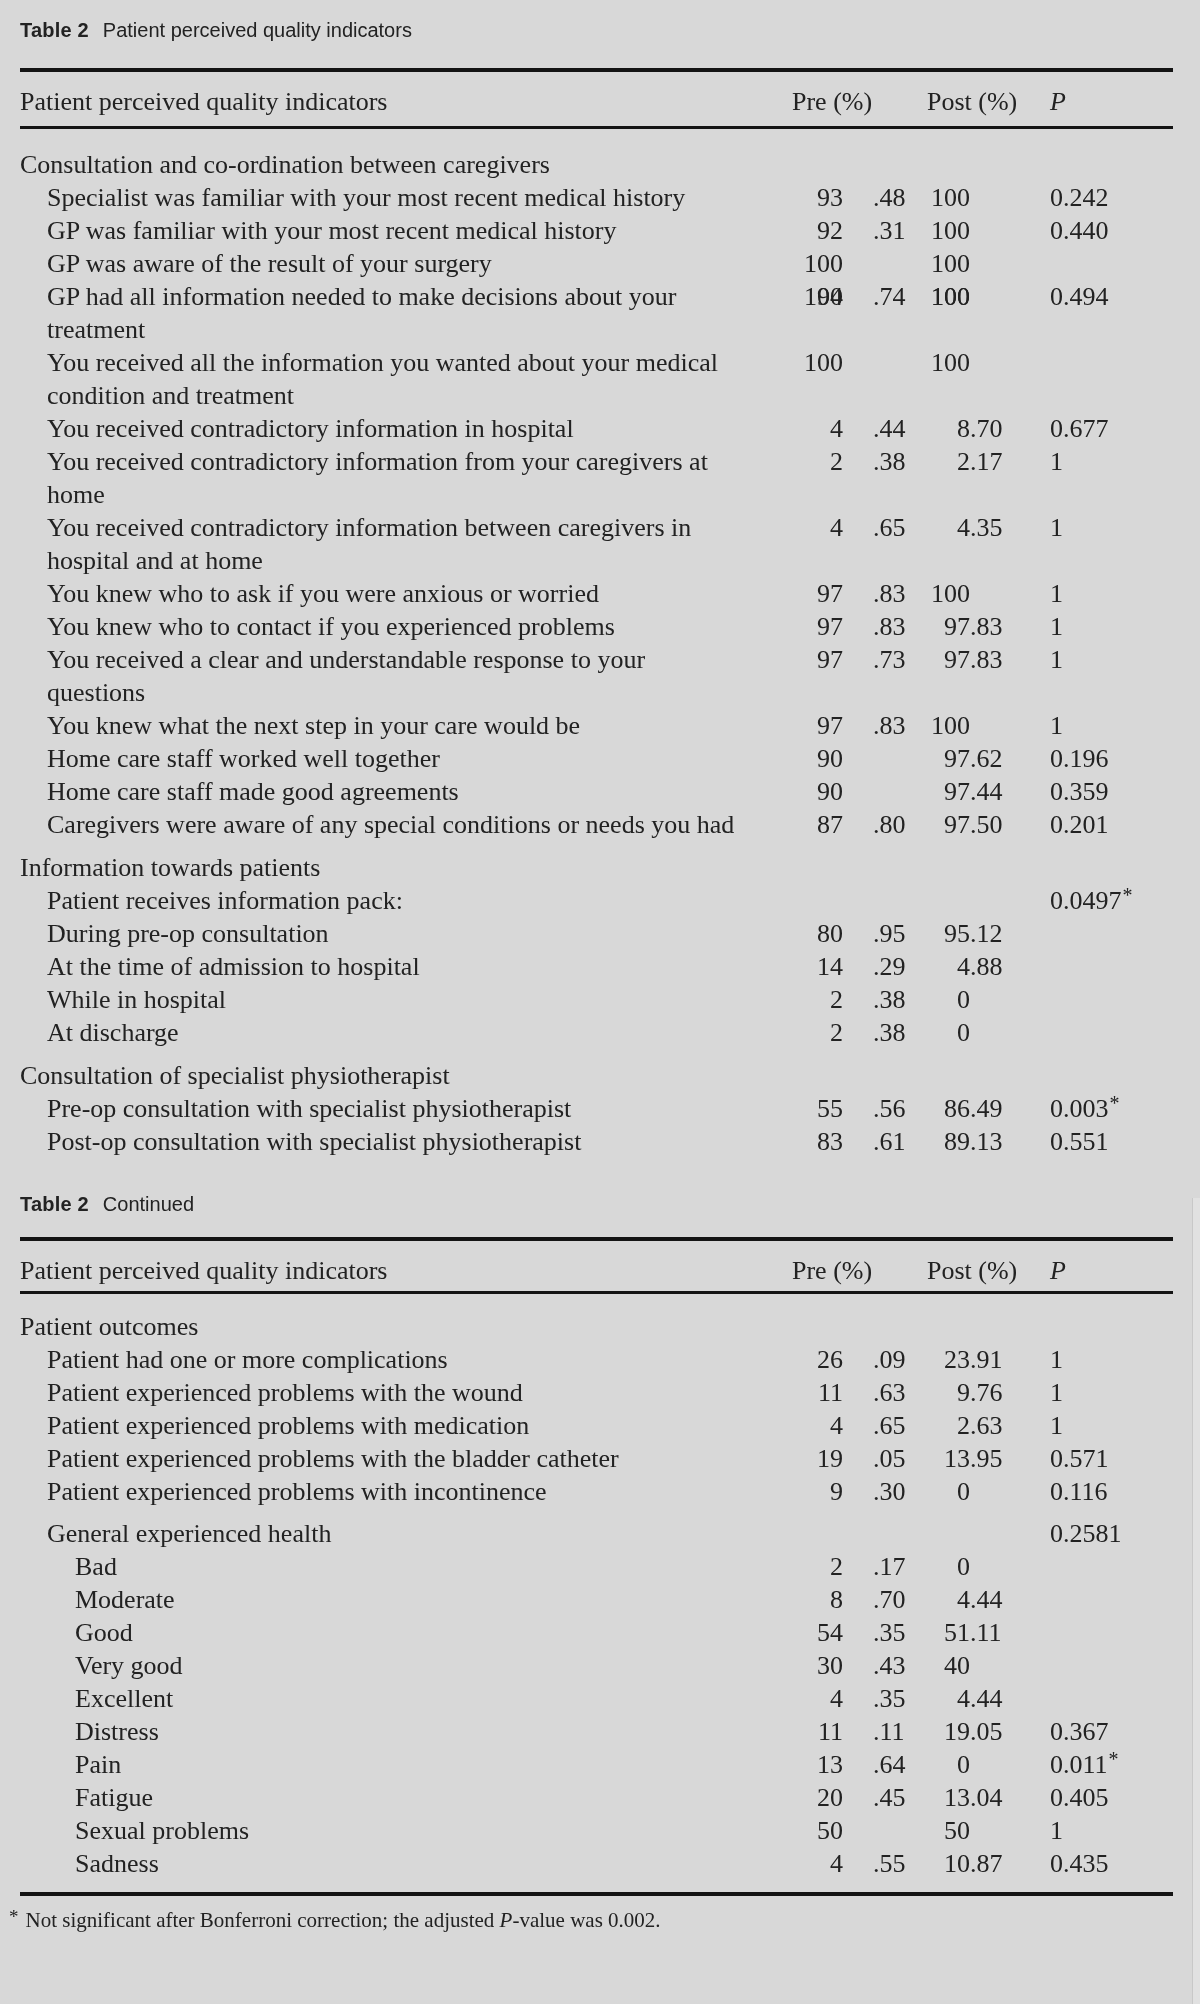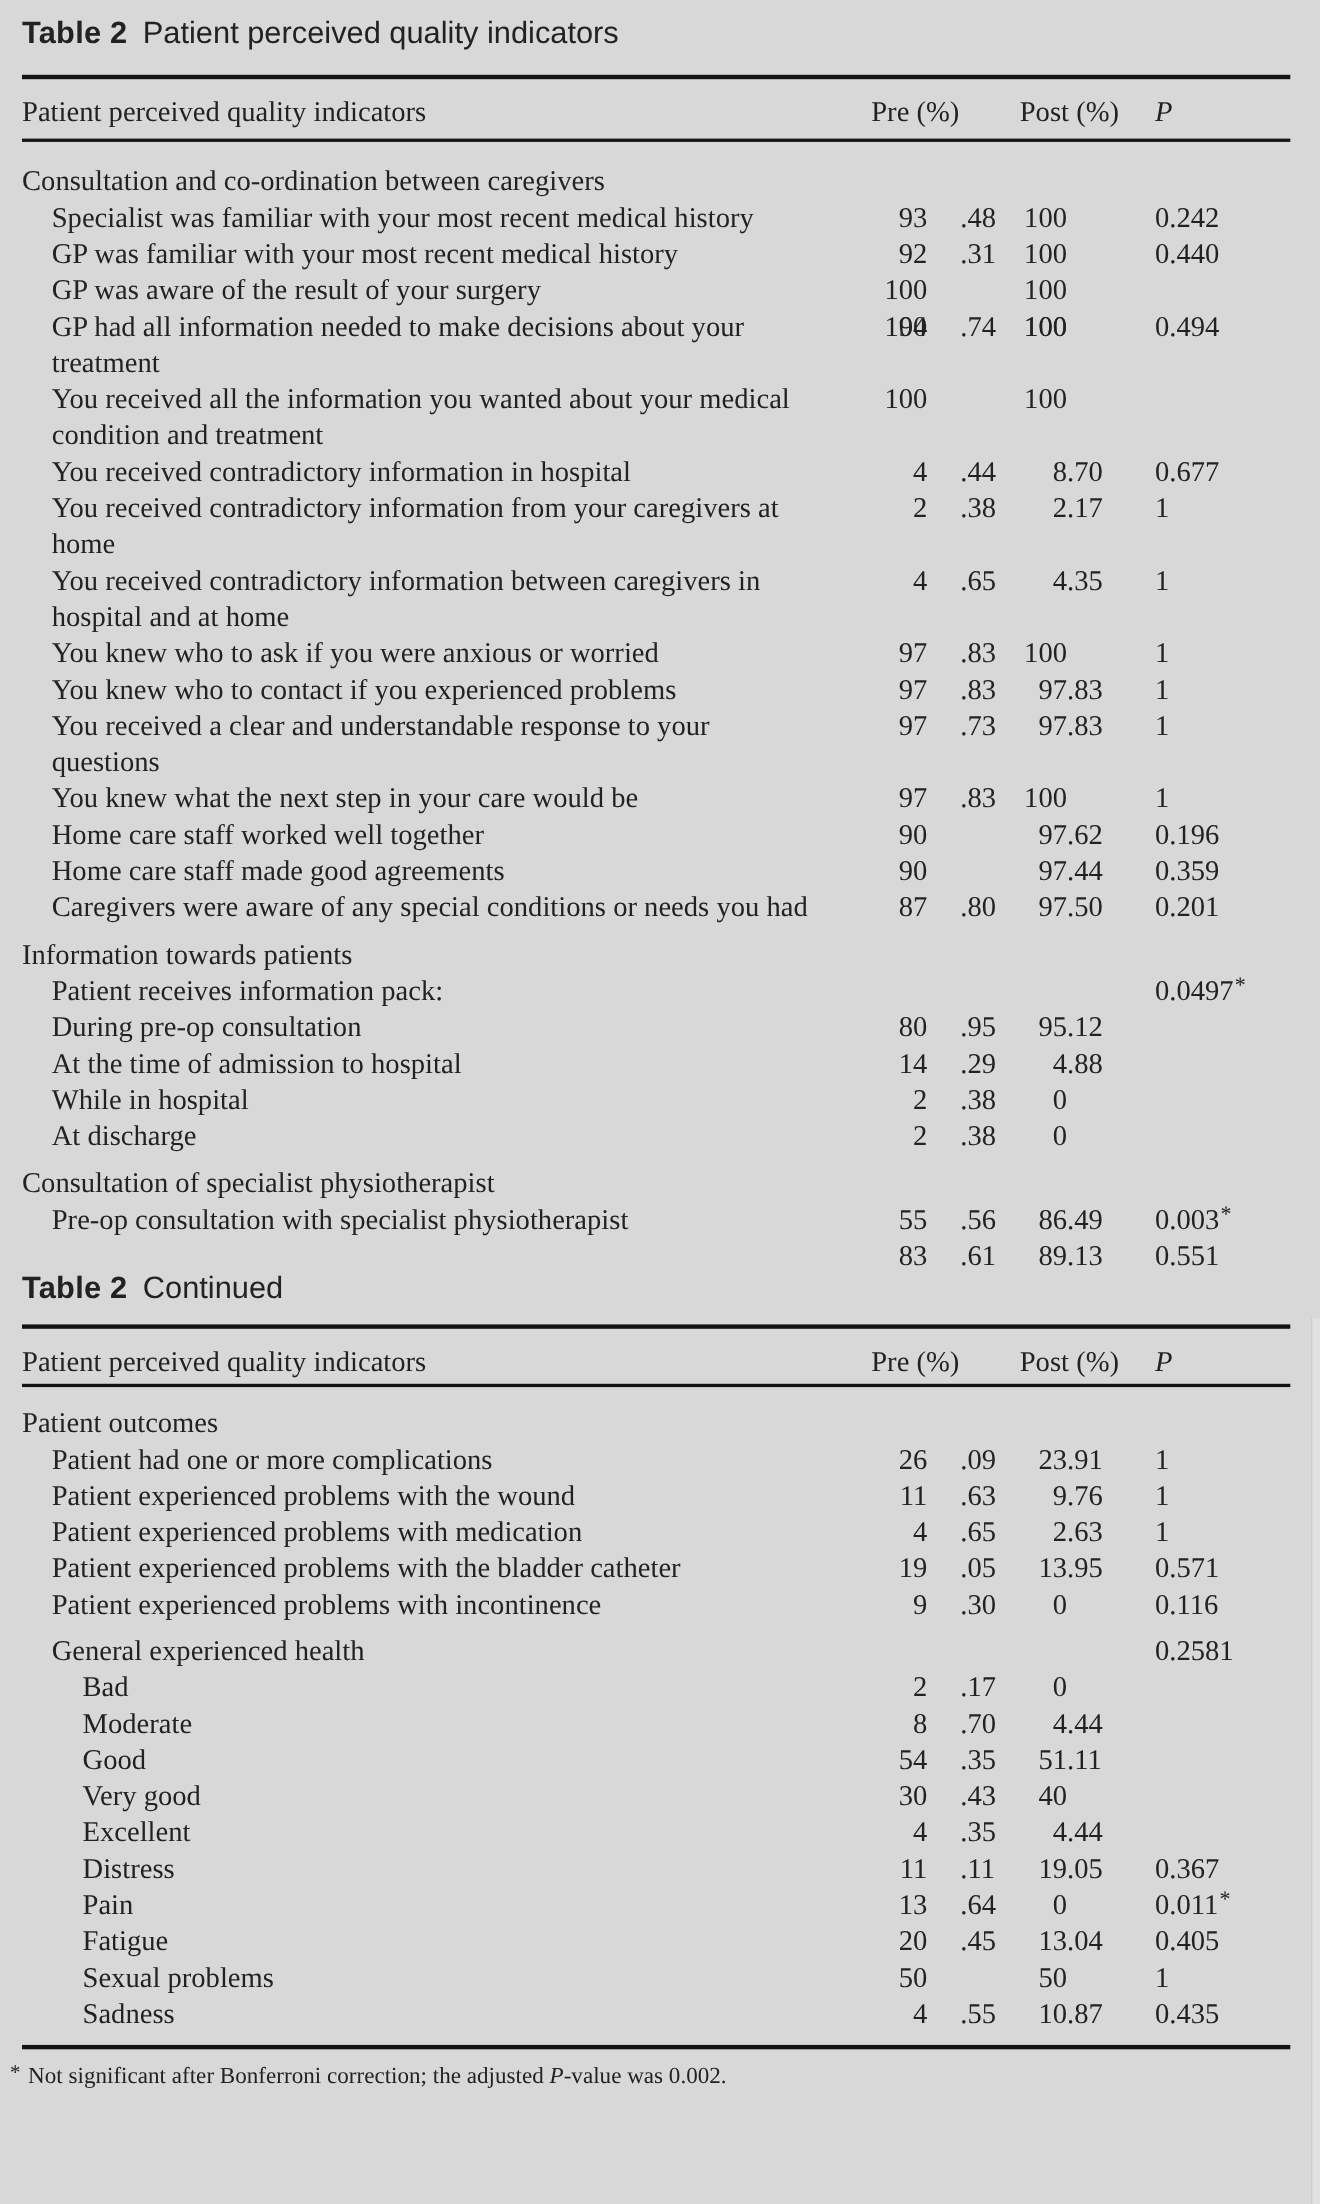--- a/index.html
+++ b/index.html
@@ -12,21 +12,21 @@
     font-family: "Liberation Serif", serif;
     font-size: 26px;
     overflow: hidden;
     position: relative;
   }
   .page { padding: 0 27px 0 20px; position: relative; }
 
   
   .caption {
     font-family: "Liberation Sans", sans-serif;
-    font-size: 28px; line-height: 30px;
+    font-size: 20px; line-height: 30px;
     margin: 0; padding-top: 15px;
     font-weight: 400;
   }
   .caption--second { padding-top: 31px; }
   .cap-label { font-weight: 700; margin-right: 14px; letter-spacing: 0.2px; }
 
   
   .rule { height: 4px; background: var(--rule, #141414); }
   .rule--thin { height: 3px; }
   .rule-1 { margin-top: 23px; }
@@ -252,20 +252,21 @@
         <div class="sec-title">Consultation of specialist physiotherapist</div>
         <div class="trow">
           <div class="lbl ind1">Pre-op consultation with specialist physiotherapist</div>
           <span class="pre-i">55</span>
           <span class="pre-f">.56</span>
           <span class="post-i">86</span>
           <span class="post-f">.49</span>
           <span class="pv">0.003<span class="star">*</span></span>
         </div>
         <div class="trow">
+          <div class="lbl ind1">Post-op consultation with specialist physiotherapist</div>
           <span class="pre-i">83</span>
           <span class="pre-f">.61</span>
           <span class="post-i">89</span>
           <span class="post-f">.13</span>
           <span class="pv">0.551</span>
         </div>
       </div>
     </div>
 
   <h2 class="caption caption--second">

